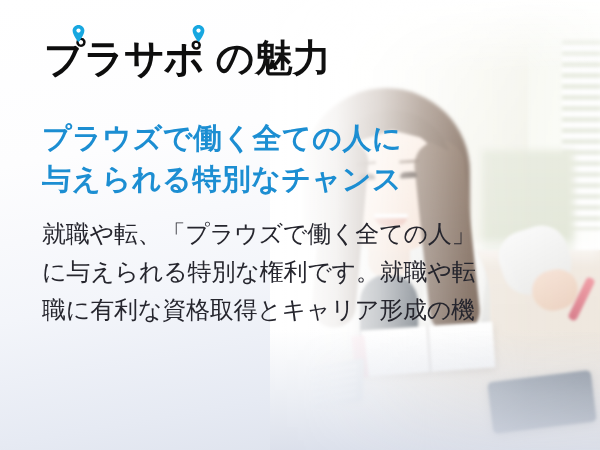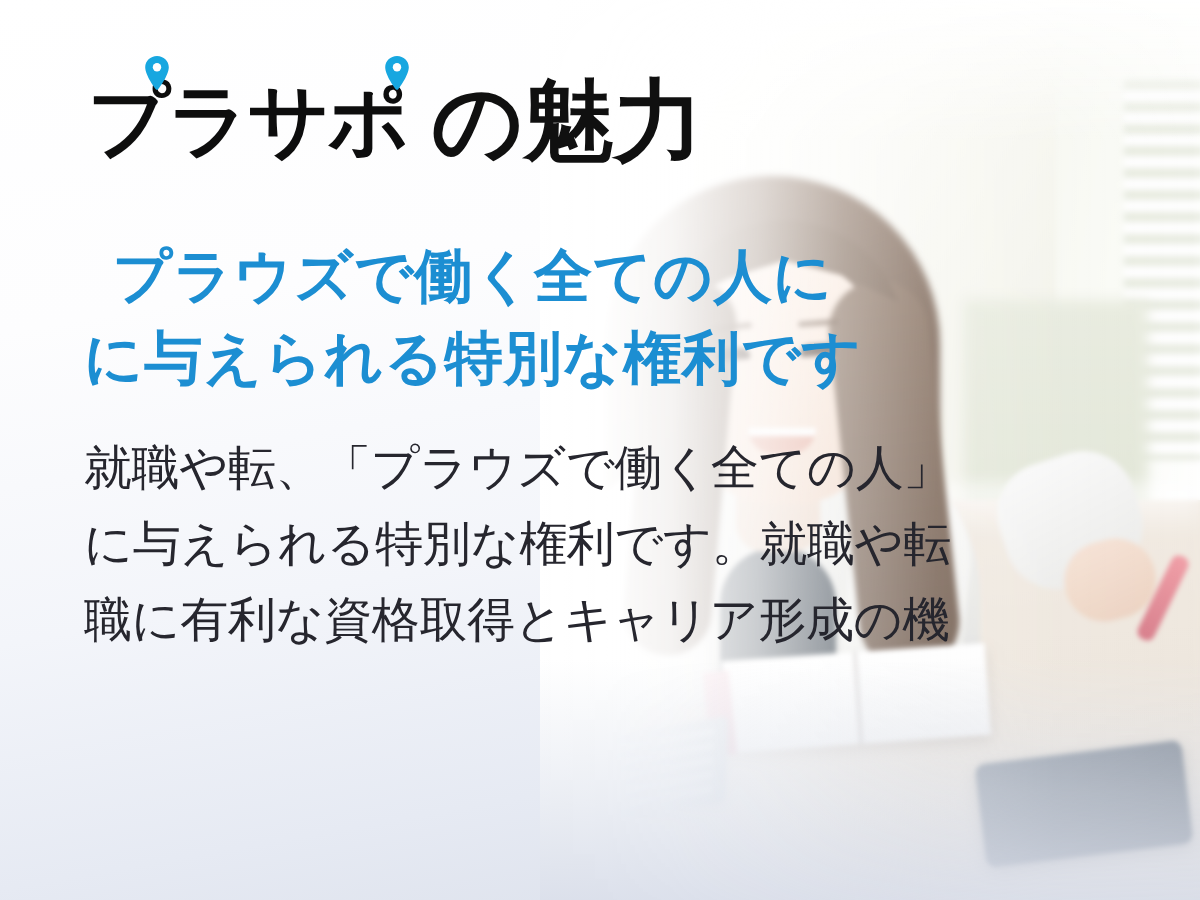--- a/index.html
+++ b/index.html
@@ -222,21 +222,21 @@
   }
   .logo-word {
     position:relative;
     font-family:"DejaVu Sans", sans-serif;
     font-size:40px; font-weight:700; color:#0d0d0d;
     letter-spacing:-1px; line-height:1;
     white-space:nowrap;
   }
   .title-tail {
     font-family:"DejaVu Serif", serif;
-    font-size:45px; font-weight:700; color:#101010;
+    font-size:38px; font-weight:700; color:#101010;
     line-height:1; white-space:nowrap; letter-spacing:0;
   }
   
   .pin { position:absolute; width:13px; height:17px; }
   .pin svg { display:block; width:13px; height:17px; }
   .pin-pu { left:28px;  top:-13px; }
   .pin-po { left:148px; top:-13px; }
 
   
   .badge {
@@ -347,21 +347,21 @@
           </svg>
         </span>
       </div>
 
       <div class="title-tail">の魅力</div>
 
     </div>
 
     <div class="subtitle">
       <span class="ln">プラウズで働く全ての人に</span>
-      <span class="ln">に与えられる特別な権利です</span>
+      <span class="ln">与えられる特別なチャンス</span>
     </div>
 
     <div class="body-copy">
       <span class="ln">就職や転、「プラウズで働く全ての人」</span>
       <span class="ln">に与えられる特別な権利です。就職や転</span>
       <span class="ln">職に有利な資格取得とキャリア形成の機</span>
     </div>
 
   </div>
 </div>

